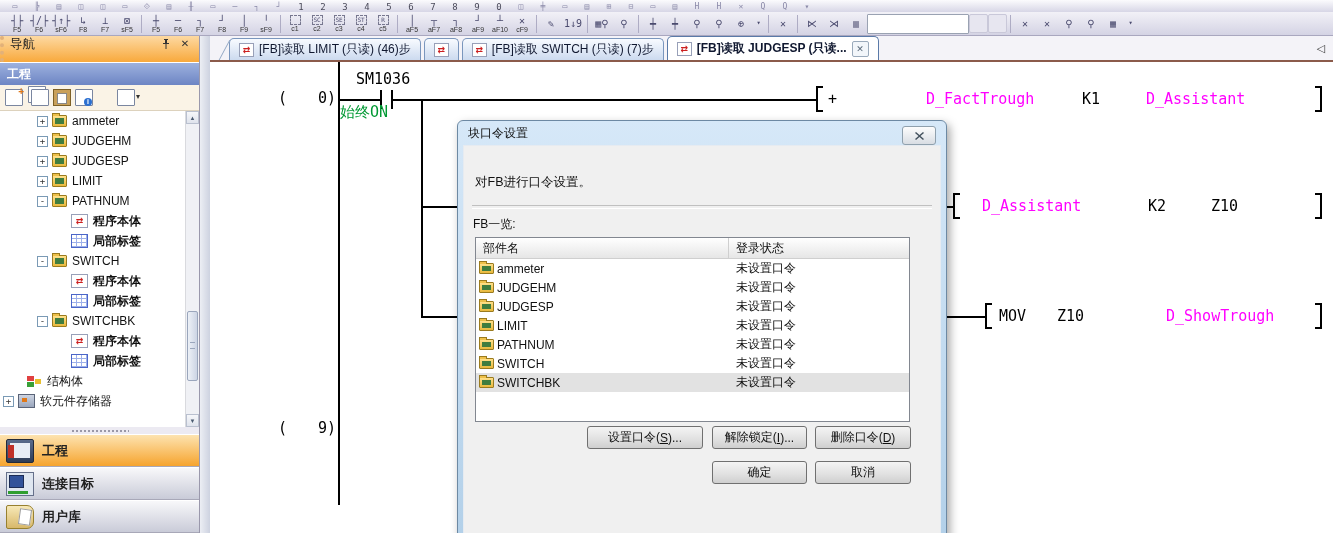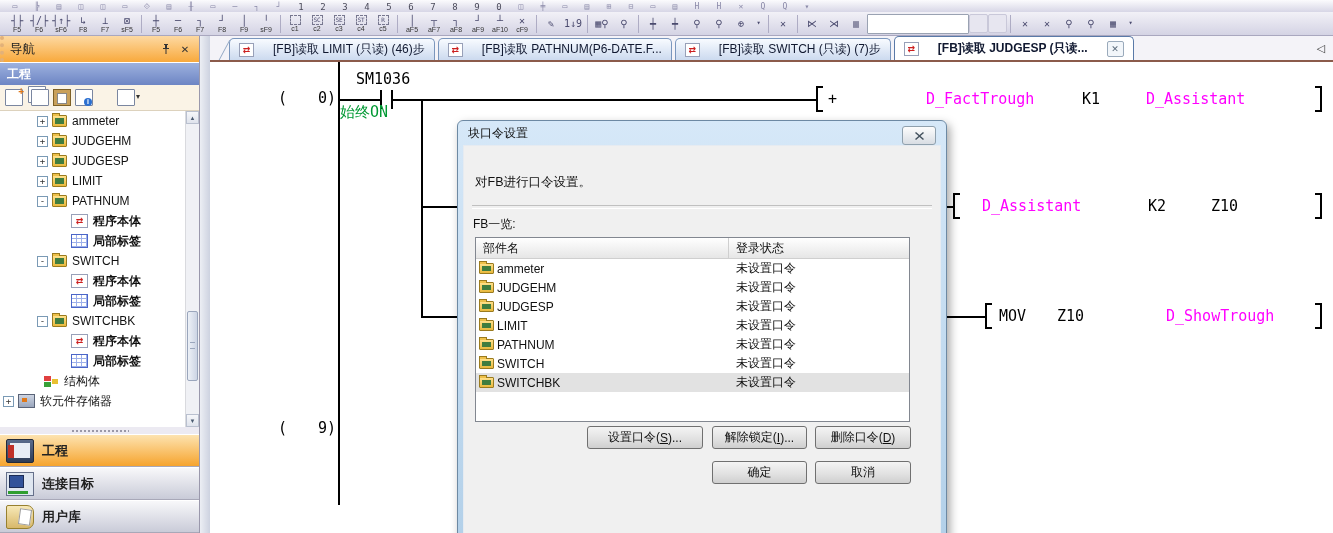--- a/index.html
+++ b/index.html
@@ -17,39 +17,39 @@
   .titem.box .g{border:1px dashed #77778f;font-size:6px;min-width:9px;height:8px;line-height:8px;text-align:center;}
   .titem.sep{width:7px;}
   .titem.sep::before{content:"";width:1px;height:18px;background:#aeacc4;}
   .titem.combo{width:100px;height:18px;background:#fff;border:1px solid #9aa2b2;border-radius:1px;}
   .titem.flat{width:17px;height:17px;background:#e7e6f0;border:1px solid #c9c8d9;}
   .titem.ovf{width:13px;}
   .titem.ovf .g{font-size:7px;}
 
   
   #sidebar{position:absolute;left:0;top:36px;width:200px;height:497px;background:#fff;border-right:1px solid #9a98ac;box-sizing:border-box;display:flex;flex-direction:column;}
-  .nav-header{height:26px;flex:none;background:linear-gradient(#fdd9a2,#f8a93c);display:flex;align-items:center;padding:0 6px;font-size:12.5px;color:#222;border-left:4px dotted #e2b179;}
+  .nav-header{height:26px;flex:none;background:linear-gradient(#fdd9a2,#f8a93c);display:flex;align-items:flex-start;padding:0 6px;font-size:12.5px;color:#222;border-left:4px dotted #e2b179;}
   .nav-header .sp{flex:1;}
   .nav-btn{width:16px;height:15px;display:flex;align-items:center;justify-content:center;color:#333;font-size:10px;margin-left:3px;}
   .proj-bar{height:22px;flex:none;background:linear-gradient(#9db1de,#6d85c4);color:#fff;font-weight:bold;font-size:12px;display:flex;align-items:center;padding:0 7px;border-top:1px solid #fff;}
   .proj-tools{height:25px;flex:none;background:#faf3e6;display:flex;align-items:center;gap:4px;padding:0 5px;border-bottom:1px solid #ddd2bd;}
   .ti{width:16px;height:15px;position:relative;flex:none;}
   .ti-page{background:#fff;border:1px solid #7a86a0;border-radius:1px;}
   .ti-new::after{content:"+";position:absolute;right:-2px;top:-4px;color:#e07818;font-weight:bold;font-size:10px;}
   .ti-copy{box-shadow:-3px -3px 0 -1px #fff,-3px -3px 0 0 #7a86a0;margin-left:4px;}
   .ti-paste{background:#c9a05a;border:1px solid #7d6026;}
   .ti-paste::after{content:"";position:absolute;left:3px;top:3px;width:8px;height:9px;background:#fff;border:1px solid #888;}
   .ti-info::after{content:"i";position:absolute;right:0px;bottom:-1px;color:#fff;background:#2b6fd0;border-radius:50%;width:8px;height:8px;font-size:7px;line-height:8px;text-align:center;font-weight:bold;}
   .ti-refresh{border:none;color:#2a9a2a;font-size:14px;line-height:15px;text-align:center;font-weight:bold;}
   .ti-sort::after{content:"▾";position:absolute;right:-6px;top:2px;font-size:8px;color:#333;}
 
   .tree{position:relative;flex:1;background:#fff;overflow:hidden;font-size:12px;color:#111;}
   .trow{height:20px;display:flex;align-items:center;box-sizing:border-box;}
   .lvm{padding-left:3px;}
-  .lvs{padding-left:44px;}
+  .lvs{padding-left:27px;}
   .lvf{padding-left:37px;}
   .lvc{padding-left:71px;font-weight:bold;}
   .exp{width:11px;height:11px;border:1px solid #7a9ab5;background:#fff;font-size:9px;line-height:9px;text-align:center;margin-right:4px;color:#333;flex:none;font-family:"DejaVu Sans Mono",monospace;box-sizing:border-box;}
   .exp:empty{display:none;}
   .ic{width:15px;height:12px;display:inline-block;margin-right:5px;position:relative;flex:none;}
   .ic-folder{background:linear-gradient(#ffe08a,#e8b83c);border:1px solid #9a7b1f;border-radius:1px;box-sizing:border-box;}
   .ic-folder::before{content:"";position:absolute;left:-1px;top:-3px;width:6px;height:2px;background:#eec04a;border:1px solid #9a7b1f;border-bottom:none;}
   .ic-folder::after{content:"";position:absolute;left:2px;top:2px;right:2px;bottom:2px;background:#3f7d3f;}
   .ic-ladder{background:#fff;border:1px solid #98a0b8;text-align:center;}
   .ic-ladder::after{content:"⇄";color:#cc2020;font-size:9px;line-height:12px;font-weight:bold;display:block;}
@@ -79,21 +79,21 @@
   .pb-conn::before{content:"";position:absolute;left:2px;top:2px;width:13px;height:11px;background:#31529a;border:1px solid #1c2c55;}
   .pb-conn::after{content:"";position:absolute;left:1px;bottom:1px;width:20px;height:3px;background:#2f9e2f;}
 
   
   #vsplit{position:absolute;left:200px;top:36px;width:10px;height:497px;background:linear-gradient(90deg,#eceef4,#cdd2e0);}
 
   
   #tabbar{position:absolute;left:210px;top:36px;width:1123px;height:26px;background:#f4f3f8;border-bottom:2px solid #8b5b4b;box-sizing:border-box;display:flex;align-items:flex-end;padding-left:2px;}
   .tab-lead{width:12px;height:20px;border-right:1px solid #93a8c4;transform:skewX(-28deg);margin-right:4px;flex:none;}
   .tabs-wrap{display:flex;align-items:flex-end;}
-  .tab{height:21px;display:flex;align-items:center;gap:19px;padding:0 9px;background:linear-gradient(#f8fbff,#ccdaef);border:1px solid #7a96bd;border-bottom:none;border-radius:5px 5px 0 0;margin-right:3px;font-size:12px;color:#101830;white-space:nowrap;flex:none;}
+  .tab{height:21px;display:flex;align-items:center;gap:5px;padding:0 9px;background:linear-gradient(#f8fbff,#ccdaef);border:1px solid #7a96bd;border-bottom:none;border-radius:5px 5px 0 0;margin-right:3px;font-size:12px;color:#101830;white-space:nowrap;flex:none;}
   .tab .ic-ladder{width:13px;height:12px;margin:0;}
   .tab.active{background:#fff;font-weight:bold;border-color:#5a7aa8;height:23px;}
   .tclose{display:none;width:15px;height:14px;border:1px solid #9aaabb;align-items:center;justify-content:center;background:#f2f6fa;border-radius:2px;color:#5a6a7a;font-size:9px;font-weight:normal;}
   .tab.active .tclose{display:flex;}
   .tclose::before{content:"✕";}
   .tab-scroll{position:absolute;right:8px;top:6px;font-size:11px;color:#333;}
 
   
   #editor{position:absolute;left:210px;top:62px;width:1123px;height:471px;background:#fff;overflow:hidden;}
   .wireh{position:absolute;height:2px;background:#000;}
@@ -649,21 +649,20 @@
     <div class="tabs-wrap">
 
         <div class="tab">
           <span class="ic ic-ladder"></span>
           <span>[FB]读取 LIMIT (只读) (46)步</span>
 
         </div>
 
         <div class="tab">
           <span class="ic ic-ladder"></span>
-          <span>[FB]读取 PATHNUM(P6-DATE.F...</span>
 
         </div>
 
         <div class="tab">
           <span class="ic ic-ladder"></span>
           <span>[FB]读取 SWITCH (只读) (7)步</span>
 
         </div>
 
         <div class="tab active">

